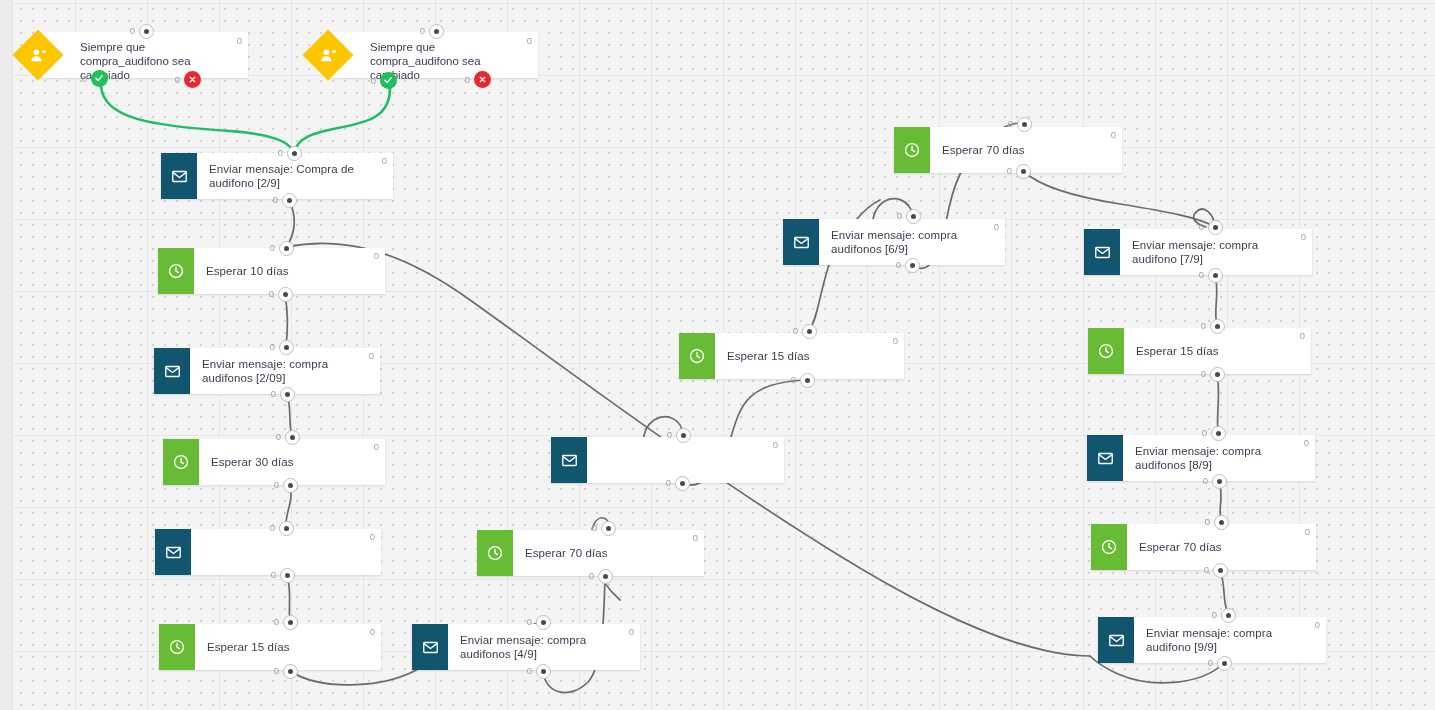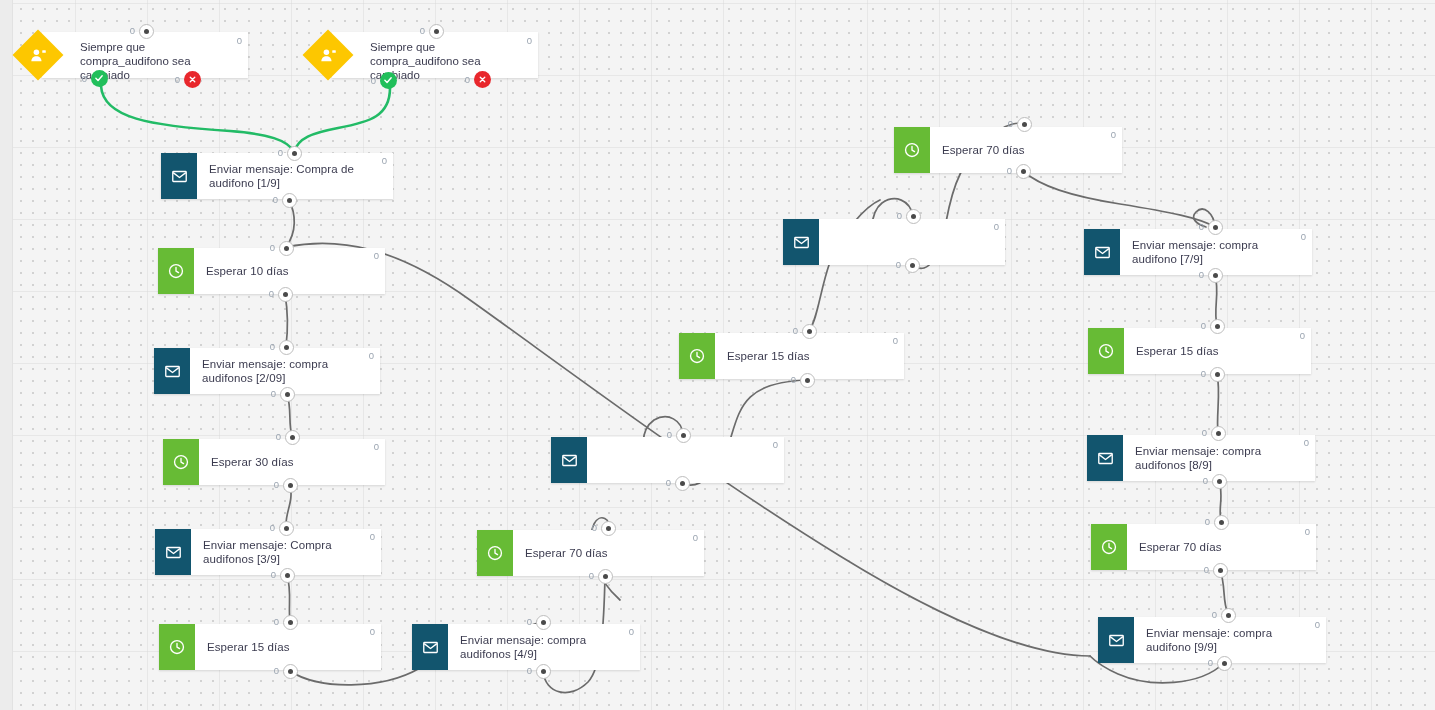--- a/index.html
+++ b/index.html
@@ -281,21 +281,21 @@
       <div class="port-label" style="left: 473px; top: 80px;">0</div>
       <div class="node type-message" id="msg-1" style="left: 161px; top: 153px; width: 232px; height: 46px;">
         <div class="icon-block">
           <svg width="17" height="17" viewBox="0 0 24 24" fill="none" stroke="#ffffff" stroke-width="1.9" stroke-linejoin="round">
             <rect x="2.5" y="5" width="19" height="14" rx="1"></rect>
             <path d="M3 6.5l9 7 9-7"></path>
           </svg>
         </div>
         <div class="body">
           <div class="count-badge">0</div>
-          <div class="label">Enviar mensaje: Compra de audifono [1/9]</div>
+          <div class="label">Enviar mensaje: Compra de audifono [2/9]</div>
         </div>
       </div>
       <div class="port" style="left: 294px; top: 153px;"></div>
       <div class="port-label" style="left: 286px; top: 153px;">0</div>
       <div class="port" style="left: 289px; top: 200px;"></div>
       <div class="port-label" style="left: 281px; top: 200px;">0</div>
       <div class="node type-wait" id="wait-10d" style="left: 158px; top: 248px; width: 227px; height: 46px;">
         <div class="icon-block">
           <svg width="18" height="18" viewBox="0 0 24 24" fill="none" stroke="#ffffff" stroke-width="1.8" stroke-linecap="round">
             <circle cx="12" cy="12" r="8.6"></circle>
@@ -345,21 +345,20 @@
       <div class="port-label" style="left: 282px; top: 485px;">0</div>
       <div class="node type-message" id="msg-3" style="left: 155px; top: 529px; width: 226px; height: 46px;">
         <div class="icon-block">
           <svg width="17" height="17" viewBox="0 0 24 24" fill="none" stroke="#ffffff" stroke-width="1.9" stroke-linejoin="round">
             <rect x="2.5" y="5" width="19" height="14" rx="1"></rect>
             <path d="M3 6.5l9 7 9-7"></path>
           </svg>
         </div>
         <div class="body">
           <div class="count-badge">0</div>
-          <div class="label">Enviar mensaje: Compra audifonos [3/9]</div>
         </div>
       </div>
       <div class="port" style="left: 286px; top: 528px;"></div>
       <div class="port-label" style="left: 278px; top: 528px;">0</div>
       <div class="port" style="left: 287px; top: 575px;"></div>
       <div class="port-label" style="left: 279px; top: 575px;">0</div>
       <div class="node type-wait" id="wait-15d-a" style="left: 159px; top: 624px; width: 222px; height: 46px;">
         <div class="icon-block">
           <svg width="18" height="18" viewBox="0 0 24 24" fill="none" stroke="#ffffff" stroke-width="1.8" stroke-linecap="round">
             <circle cx="12" cy="12" r="8.6"></circle>
@@ -440,20 +439,21 @@
       <div class="port-label" style="left: 799px; top: 380px;">0</div>
       <div class="node type-message" id="msg-6" style="left: 783px; top: 219px; width: 222px; height: 46px;">
         <div class="icon-block">
           <svg width="17" height="17" viewBox="0 0 24 24" fill="none" stroke="#ffffff" stroke-width="1.9" stroke-linejoin="round">
             <rect x="2.5" y="5" width="19" height="14" rx="1"></rect>
             <path d="M3 6.5l9 7 9-7"></path>
           </svg>
         </div>
         <div class="body">
           <div class="count-badge">0</div>
+          <div class="label">Enviar mensaje: compra audifonos [6/9]</div>
         </div>
       </div>
       <div class="port" style="left: 913px; top: 216px;"></div>
       <div class="port-label" style="left: 905px; top: 216px;">0</div>
       <div class="port" style="left: 912px; top: 265px;"></div>
       <div class="port-label" style="left: 904px; top: 265px;">0</div>
       <div class="node type-wait" id="wait-70d-b" style="left: 894px; top: 127px; width: 228px; height: 46px;">
         <div class="icon-block">
           <svg width="18" height="18" viewBox="0 0 24 24" fill="none" stroke="#ffffff" stroke-width="1.8" stroke-linecap="round">
             <circle cx="12" cy="12" r="8.6"></circle>

